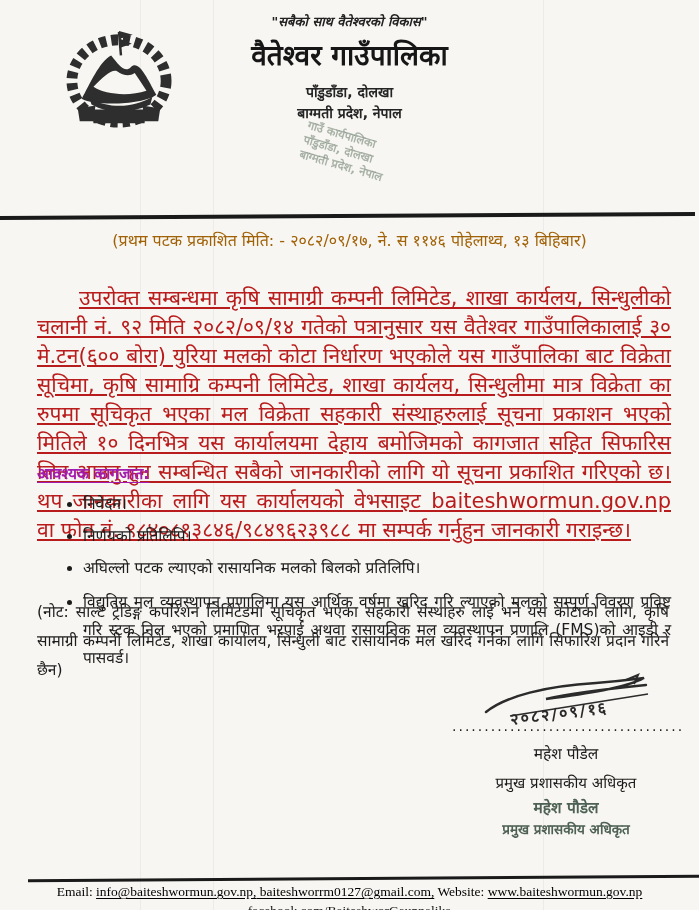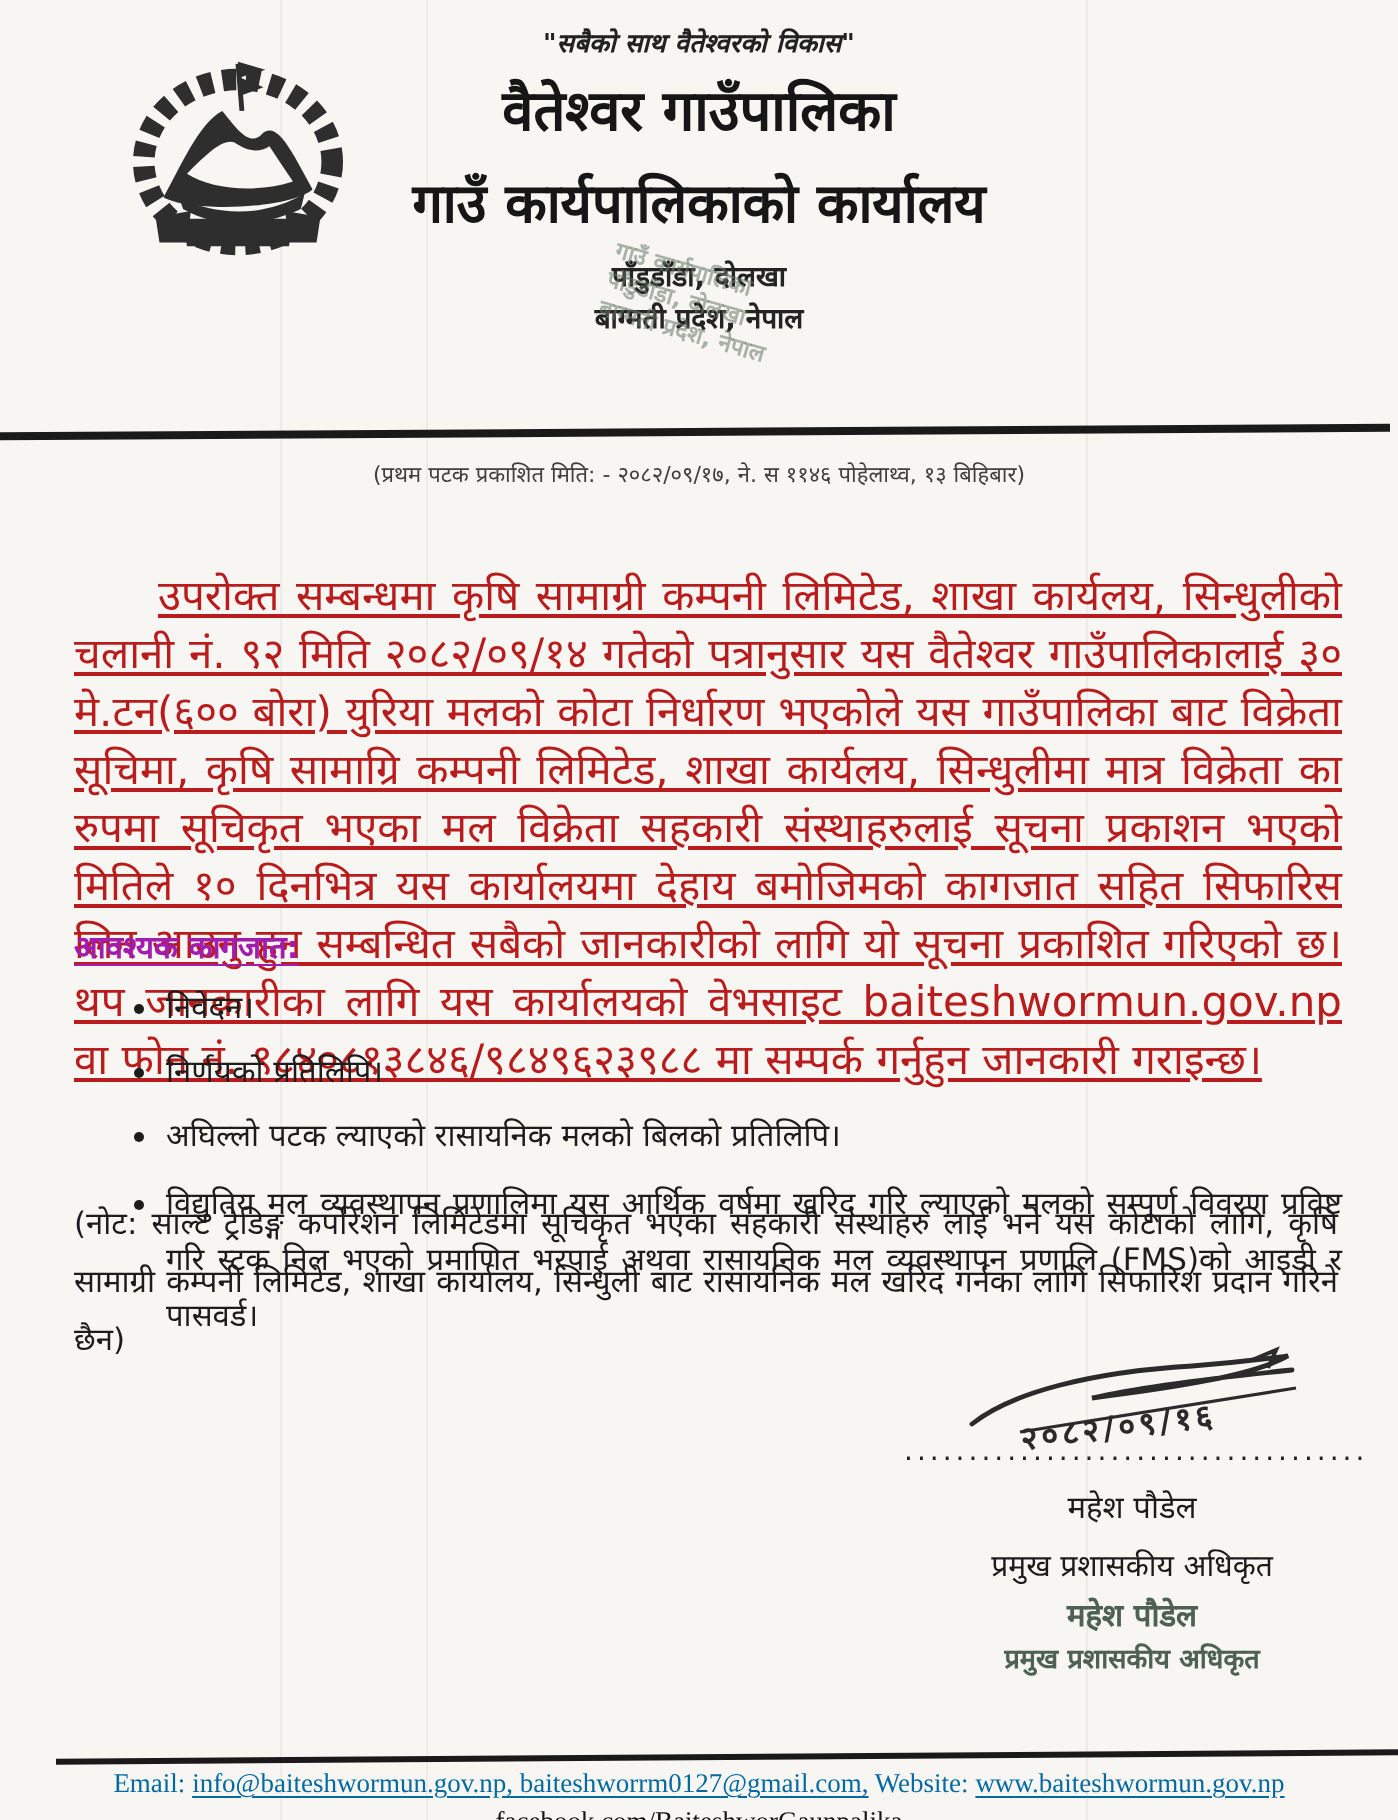--- a/index.html
+++ b/index.html
@@ -26,21 +26,21 @@
     transform:rotate(16deg);transform-origin:left top;
     color:rgba(104,120,104,0.55);font-size:11.5px;line-height:15px;
     text-align:left;font-weight:bold;pointer-events:none;
   }
   
   .rule-top{position:absolute;left:0;right:4px;top:214px;height:4px;background:#1a1a1a;transform:rotate(-0.35deg);}
   .rule-bottom{position:absolute;left:28px;right:0;top:877px;height:3px;background:#1a1a1a;transform:rotate(-0.4deg);}
   
   .notice-head{position:absolute;top:224px;left:0;right:0;text-align:center;}
   .notice-title{font-size:16px;font-weight:bold;text-decoration:underline;text-underline-offset:3px;color:#151515;}
-  .publish-line{font-size:11px;margin-top:5px;color:#404040;}
+  .publish-line{font-size:16px;margin-top:5px;color:#a16207;}
   
   .body-par{position:absolute;top:284px;left:37px;width:634px;font-size:21px;line-height:29px;text-align:justify;text-indent:42px;color:#b91c1c;text-decoration:underline;}
   .docs-block{position:absolute;top:462px;left:37px;width:634px;}
   .docs-heading{font-size:15.5px;font-weight:bold;text-decoration:underline;text-underline-offset:3px;color:#a21caf;}
   .docs-list{margin:8px 0 0 0;padding-left:46px;}
   .docs-list li{font-size:15.5px;line-height:25px;margin-bottom:7px;color:#1c1c1c;}
   .docs-list li.long{line-height:28px;margin-bottom:0;text-align:justify;max-width:588px;}
   .note-par{position:absolute;top:598px;left:37px;width:632px;font-size:15.5px;line-height:29px;text-align:justify;color:#1c1c1c;}
   
   .sign-block{position:absolute;top:672px;left:452px;width:228px;text-align:center;}
@@ -51,21 +51,21 @@
     transform:rotate(-7deg);white-space:nowrap;
   }
   .dotted{font-size:14px;letter-spacing:2px;color:#222;margin-top:-6px;}
   .sig-name{font-size:15.5px;margin-top:8px;color:#1b1b1b;}
   .sig-desig{font-size:15px;margin-top:8px;color:#1b1b1b;}
   .stamp-name{font-size:15.5px;font-weight:bold;margin-top:4px;color:#4e6154;}
   .stamp-desig{font-size:13.5px;font-weight:bold;margin-top:2px;color:#4e6154;}
   
   .footer-line{
     position:absolute;top:884px;left:0;right:0;text-align:center;
-    font-family:"Liberation Serif",serif;font-size:13.5px;color:#0369a1;
+    font-family:"Liberation Serif",serif;font-size:13.5px;color:#000000;
   }
   .footer-line .lnk{text-decoration:underline;text-underline-offset:2px;}
   .footer-fb{
     position:absolute;top:903px;left:0;right:0;text-align:center;
     font-family:"Liberation Serif",serif;font-size:13.5px;color:#141414;text-decoration:underline;
   }
 </style>
 </head>
 <body>
 
@@ -85,21 +85,20 @@
       <path d="M30 74 C50 84 74 84 94 72 L92 80 C70 90 50 90 32 80 Z" fill="#2e2e2e"></path>
       <path d="M18 84 L36 81 L34 97 L20 97 Z" fill="#2e2e2e"></path>
       <path d="M102 84 L84 81 L86 97 L100 97 Z" fill="#2e2e2e"></path>
       <path d="M32 85 L88 85 L86 99 L34 99 Z" fill="#2e2e2e"></path>
     </svg>
   </div>
 
   <div class="header-block">
     <div class="motto">"सबैको साथ वैतेश्वरको विकास"</div>
     <div class="title1">वैतेश्वर गाउँपालिका</div>
-    <div class="title2">गाउँ कार्यपालिकाको कार्यालय</div>
     <div class="addr">पाँडुडाँडा, दोलखा</div>
     <div class="addr2">बाग्मती प्रदेश, नेपाल</div>
   </div>
 
   <div class="faint-stamp">
     <div>गाउँ कार्यपालिका</div>
     <div>पाँडुडाँडा, दोलखा</div>
     <div>बाग्मती प्रदेश, नेपाल</div>
   </div>
 

